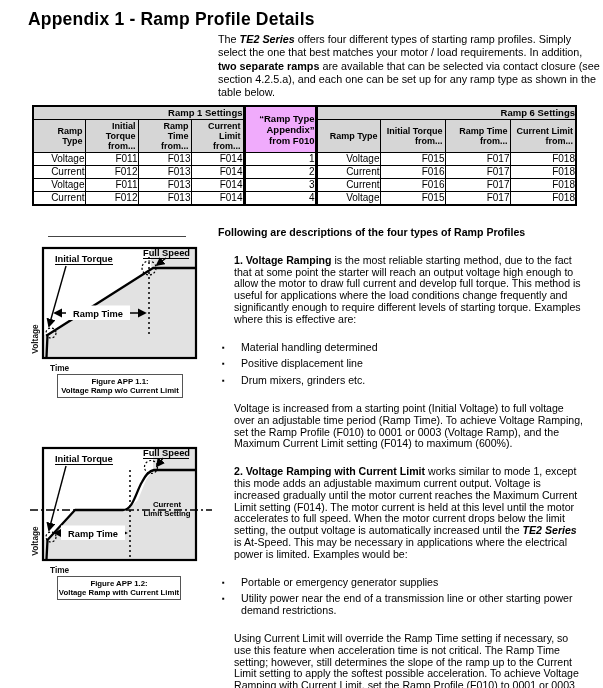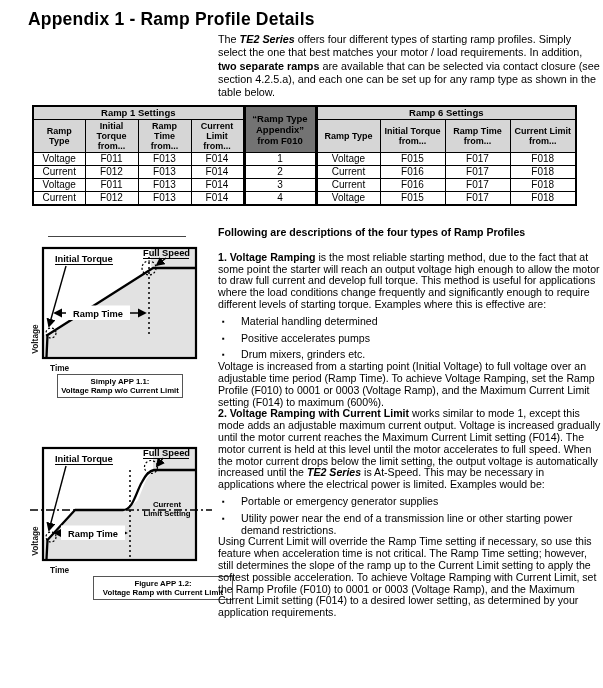--- a/index.html
+++ b/index.html
@@ -7,46 +7,46 @@
     font-family:"Liberation Sans", sans-serif; }
   .page { position:relative; width:603px; height:688px; overflow:hidden; background:#fff;padding-left:24px; }
 
   .title { position:absolute; left:28px; top:9px; font-size:17.5px; font-weight:bold; letter-spacing:.2px; }
 
   .intro { position:absolute; left:218px; top:33px; width:382px; font-size:10.8px; line-height:13.3px; }
 
   
   .tbl-wrap { position:absolute; left:32px; top:105px; }
   table { border-collapse:collapse; table-layout:fixed; width:543px; border:2px solid #000; }
-  td, th { border:1px solid #000; text-align:center; vertical-align:middle; overflow:hidden; }
+  td, th { border:1px solid #000; text-align:right; vertical-align:middle; overflow:hidden; }
   th.ghead { background:#d6d6d6; font-size:9.5px; font-weight:bold; height:13px; }
   th.chead { background:#d6d6d6; font-size:9px; font-weight:bold; line-height:10px; height:24px; padding:1px 2px; }
   td.sel, th.selhead { border-left:3px solid #000; border-right:3px solid #000; }
-  th.selhead { background:#737373; font-size:9.5px; font-weight:bold; line-height:11px; }
+  th.selhead { background:#f0abfc; font-size:9.5px; font-weight:bold; line-height:11px; }
   td.data { font-size:10px; height:13px; line-height:12px; background:#fff; }
   .tbl-caption { position:absolute; left:34px; top:220px; font-size:9.3px; font-weight:bold; }
 
   
   .rcol { position:absolute; left:218px; top:227px; width:383px; font-size:10.6px; line-height:11.8px; }
   .rcol .heading { font-weight:bold; margin-bottom:13px; }
-  .rcol p { margin:0; }
+  .rcol p { margin:16px; }
   .p1close { margin-top:7px; }
   .p2 { margin-top:15px; }
   .p2close { margin-top:8px; }
   .bullet { display:flex; margin:5px 0 0 4px; }
   .bullet .bmark { width:19px; font-size:8px; line-height:11.8px; }
   .bullet .btext { flex:1; }
 
   
   .fig-svg { position:absolute; }
   .fig-topline { position:absolute; left:48px; top:236px; width:138px; height:1px; background:#444; }
   .fig-caption { position:absolute; border:1px solid #555; background:#fff; text-align:center;
     font-size:7.8px; font-weight:bold; line-height:9.3px; padding:1.5px 0; }
   .cap1 { left:57px; top:374px; width:126px; }
-  .cap2 { left:57px; top:576px; width:140px;margin-left:36px; }
+  .cap2 { left:57px; top:576px; width:124px; }
   svg text { font-family:"Liberation Sans", sans-serif; }
   .lbl { font-size:9.3px; font-weight:bold; }
   .axlbl { font-size:8.3px; font-weight:bold; fill:#111; }
   .cllbl { font-size:7.8px; font-weight:bold; }
   .dotted { fill:none; stroke:#000; stroke-width:1.2; stroke-dasharray:2 2; }
   .dotline { stroke:#000; stroke-width:1.5; stroke-dasharray:2 3; }
 </style>
 </head>
 <body>
 
@@ -157,21 +157,21 @@
     <line x1="56" y1="26" x2="39" y2="86" stroke="#000" stroke-width="1.4" marker-end="url(#ah1)"></line>
     <text x="45" y="22" class="lbl">Initial Torque</text>
     <line x1="45" y1="24.5" x2="103" y2="24.5" stroke="#000" stroke-width="1"></line>
     <line x1="156" y1="18" x2="147" y2="25" stroke="#000" stroke-width="1.4" marker-end="url(#ah1)"></line>
     <text x="133" y="16" class="lbl">Full Speed</text>
     <line x1="133" y1="18.5" x2="179" y2="18.5" stroke="#000" stroke-width="1"></line>
     <text transform="translate(28 99) rotate(-90)" text-anchor="middle" class="axlbl">Voltage</text>
     <text x="40" y="131" class="axlbl">Time</text>
   </svg>
   <div class="fig-caption cap1">
-    <div>Simply APP 1.1:</div>
+    <div>Figure APP 1.1:</div>
     <div>Voltage Ramp w/o Current Limit</div>
   </div>
 
   <svg class="fig-svg" style="left:10px;top:440px" width="210" height="138">
     <defs>
       <marker id="ah2" viewBox="0 0 10 10" refX="8" refY="5" markerWidth="6.5" markerHeight="6.5" orient="auto-start-reverse">
         <path d="M0,0 L10,5 L0,10 z" fill="#000"></path>
       </marker>
     </defs>
     <rect x="33" y="8" width="153" height="112" fill="#e2e2e2"></rect>
@@ -205,21 +205,21 @@
     <div class="heading">Following are descriptions of the four types of Ramp Profiles</div>
 
     <p><b>1. Voltage Ramping</b><span> is the most reliable starting method, due to the fact that at some point the starter will reach an output voltage high enough to allow the motor to draw full current and develop full torque. This method is useful for applications where the load conditions change frequently and significantly enough to require different levels of starting torque. Examples where this is effective are:</span></p>
 
     <div class="bullet">
       <span class="bmark">▪</span>
       <span class="btext">Material handling determined</span>
     </div>
     <div class="bullet">
       <span class="bmark">▪</span>
-      <span class="btext">Positive accelerates pumps</span>
+      <span class="btext">Positive displacement line</span>
     </div>
     <div class="bullet">
       <span class="bmark">▪</span>
       <span class="btext">Drum mixers, grinders etc.</span>
     </div>
 
     <p class="p1close">Voltage is increased from a starting point (Initial Voltage) to full voltage over an adjustable time period (Ramp Time). To achieve Voltage Ramping, set the Ramp Profile (F010) to 0001 or 0003 (Voltage Ramp), and the Maximum Current Limit setting (F014) to maximum (600%).</p>
 
     <p class="p2"><b>2. Voltage Ramping with Current Limit</b><span> works similar to mode 1, except this mode adds an adjustable maximum current output. Voltage is increased gradually until the motor current reaches the Maximum Current Limit setting (F014). The motor current is held at this level until the motor accelerates to full speed. When the motor current drops below the limit setting, the output voltage is automatically increased until the </span><b><i>TE2 Series</i></b><span> is At-Speed. This may be necessary in applications where the electrical power is limited. Examples would be:</span></p>
 

